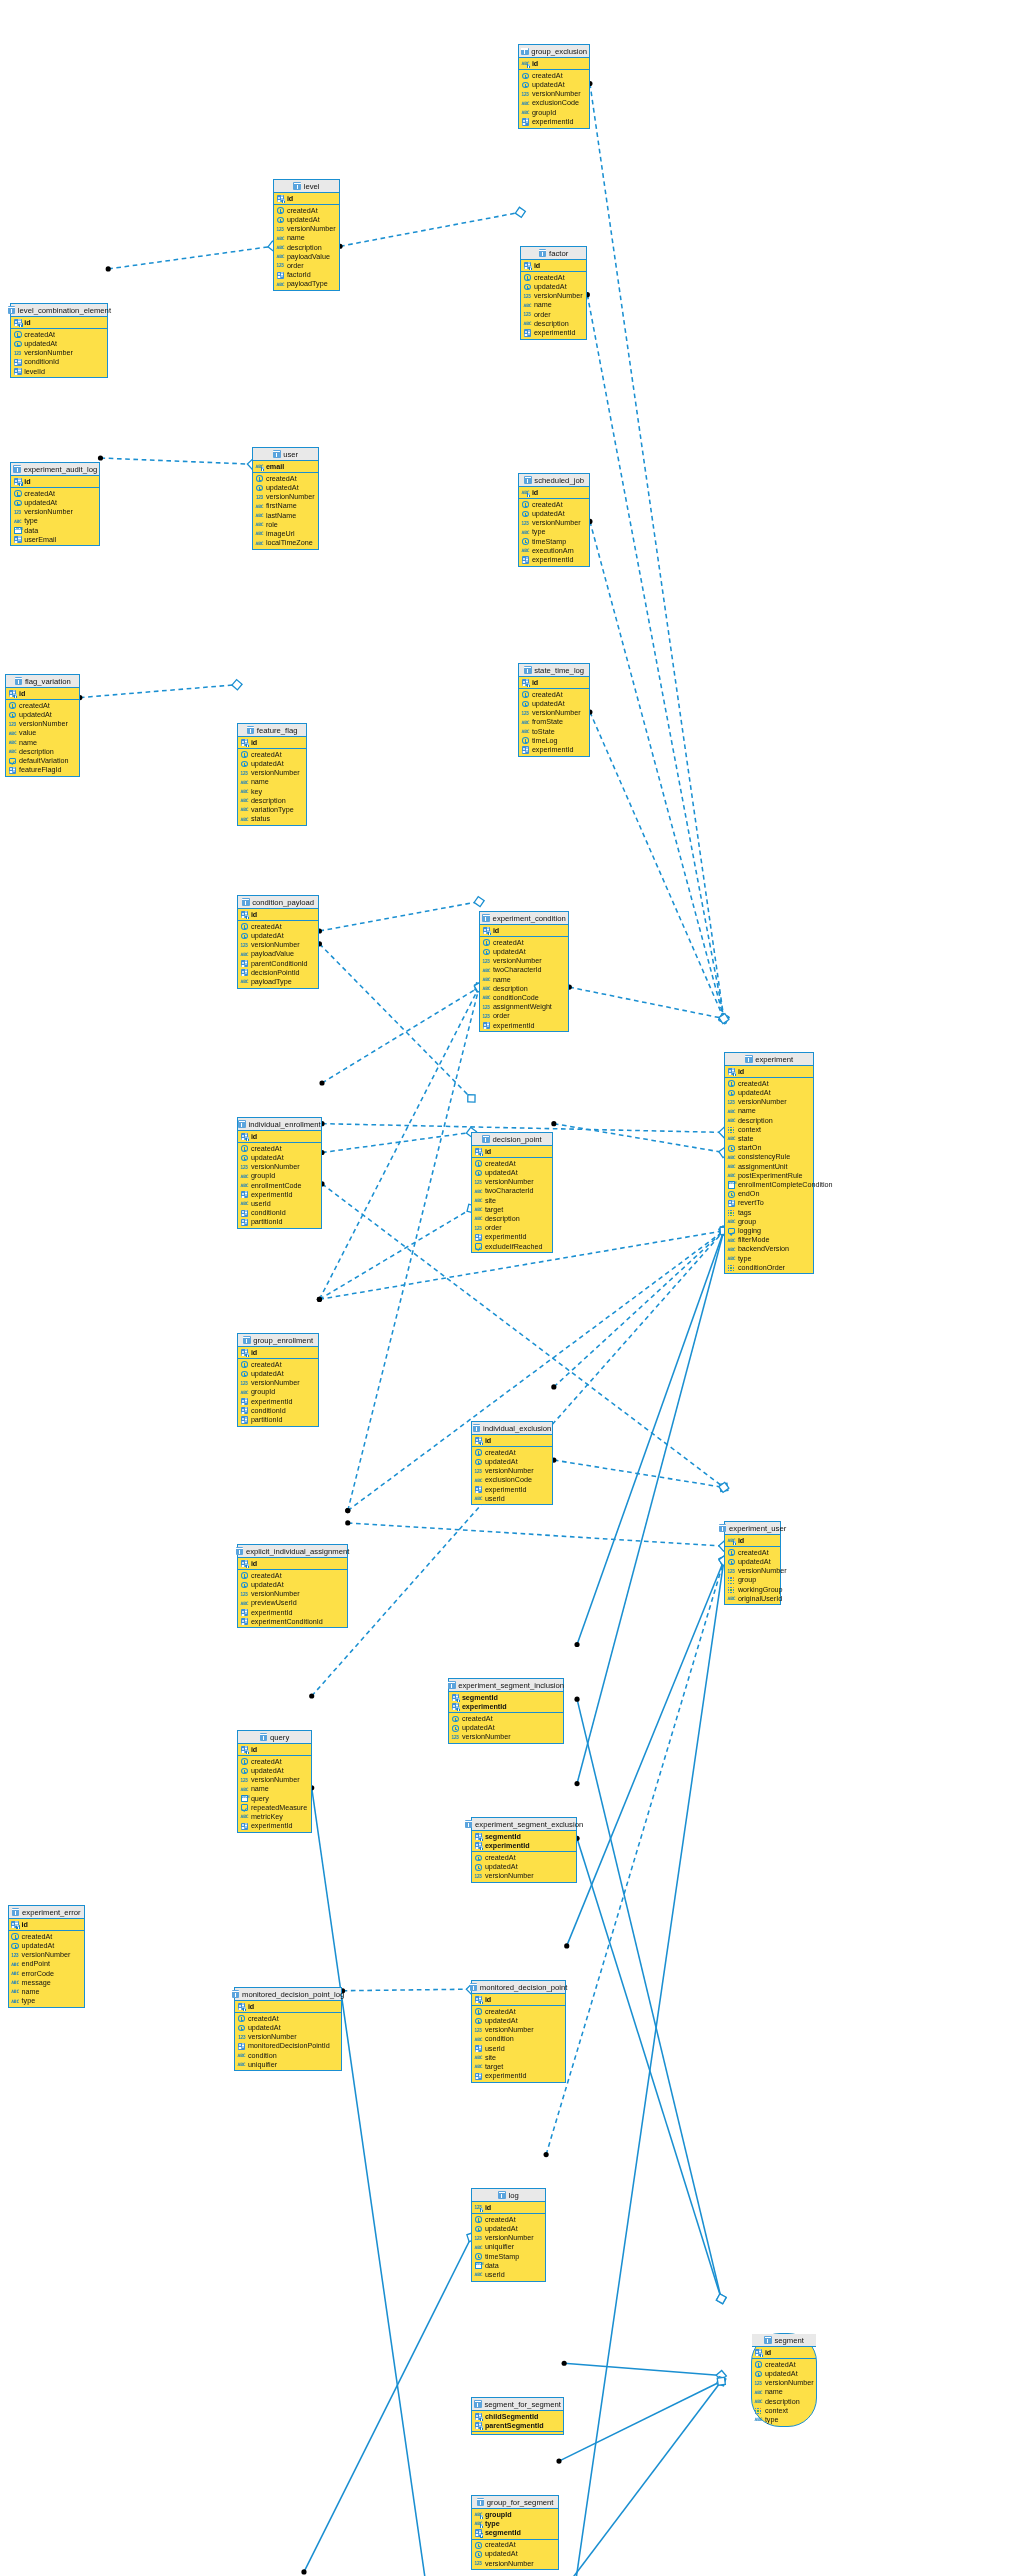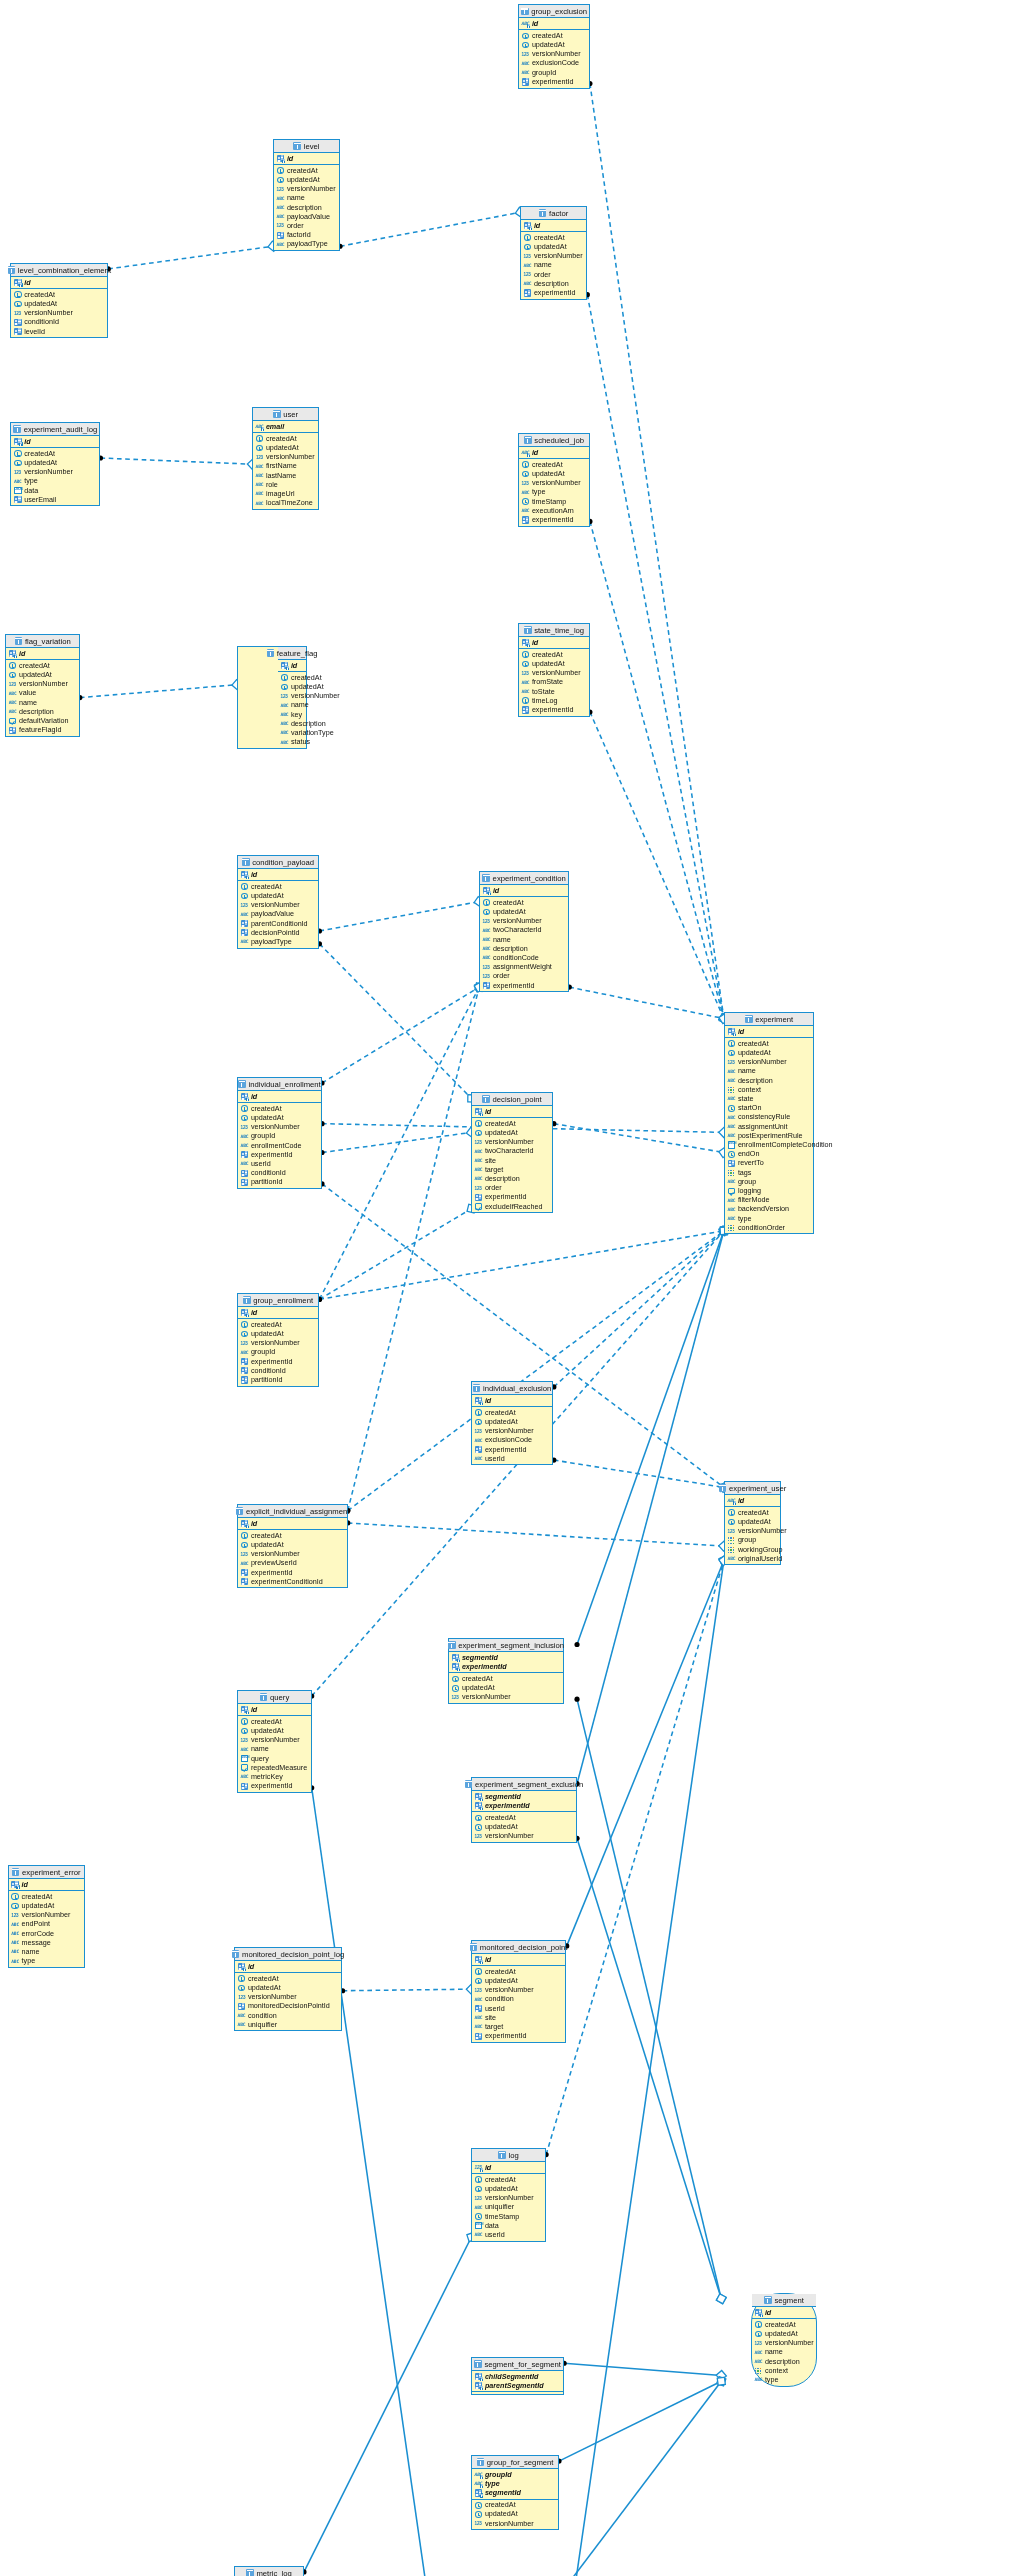--- a/index.html
+++ b/index.html
@@ -1,22 +1,22 @@
 <!DOCTYPE html>
 <html style="font-size:8.2px"><head>
 <meta charset="utf-8">
 <style>
   html,body{margin:0;padding:0;background:#fff;}
   body{font-family:"Liberation Sans",sans-serif;}
   #canvas{position:relative;width:1016px;height:3525px;background:#fff;overflow:hidden;}
   svg.links{position:absolute;left:0;top:0;width:1016px;height:3525px;pointer-events:none;}
-  .tbl{position:absolute;border:1.5px solid #1a8fd1;background:#fef9c3;box-sizing:border-box;}
+  .tbl{position:absolute;border:1.5px solid #1a8fd1;background:#fde047;box-sizing:border-box;margin-top:40px;}
   .tbl-hdr{background:#e9e9e9;border-bottom:0.5px solid #1a8fd1;display:flex;align-items:center;
            justify-content:center;gap:2.6px;padding:1.5px 3.1px;font-size:7.7px;color:#111;white-space:nowrap;}
-  .pk-sec{border-bottom:0.5px solid #1a8fd1;padding:1px 0;font-style:italic;}
+  .pk-sec{border-bottom:0.5px solid #1a8fd1;padding:1px 0;}
   .col-sec{padding:1px 0;}
   .row{display:flex;align-items:center;gap:2.6px;padding:0.5px 2.6px;font-size:7.2px;color:#111;white-space:nowrap;line-height:8.2px;}
   .row.pk{font-weight:bold;}
   .ic{width:7.7px;height:7.2px;flex:0 0 7.7px;display:inline-block;position:relative;}
   
   .ic-table{background:#5ba4dd;border-radius:1px;}
   .ic-table:before{content:"";position:absolute;left:0.5px;top:0.5px;right:0.5px;height:1.5px;background:#fff;}
   .ic-table:after{content:"";position:absolute;left:3.1px;top:2.6px;width:0.8px;bottom:0.5px;background:#fff;}
   
   .ic-abc{font-size:4.6px;font-weight:bold;color:#1a7fc1;line-height:7.2px;letter-spacing:-0.2px;
@@ -511,21 +511,21 @@
           <div class="row">
             <span class="ic ic-clock"></span>
             <span>timeLog</span>
           </div>
           <div class="row">
             <span class="ic ic-card"></span>
             <span>experimentId</span>
           </div>
         </div>
       </div>
-      <div class="tbl" style="left: 237px; top: 646px; width: 70px; padding-left: 40px;">
+      <div class="tbl" style="left: 237px; top: 683px; width: 70px;">
         <div class="tbl-hdr">
           <span class="ic ic-table"></span>
           <span>feature_flag</span>
         </div>
         <div class="pk-sec">
           <div class="row pk">
             <span class="ic ic-card">
               <b class="keyb"></b>
             </span>
             <span>id</span>

